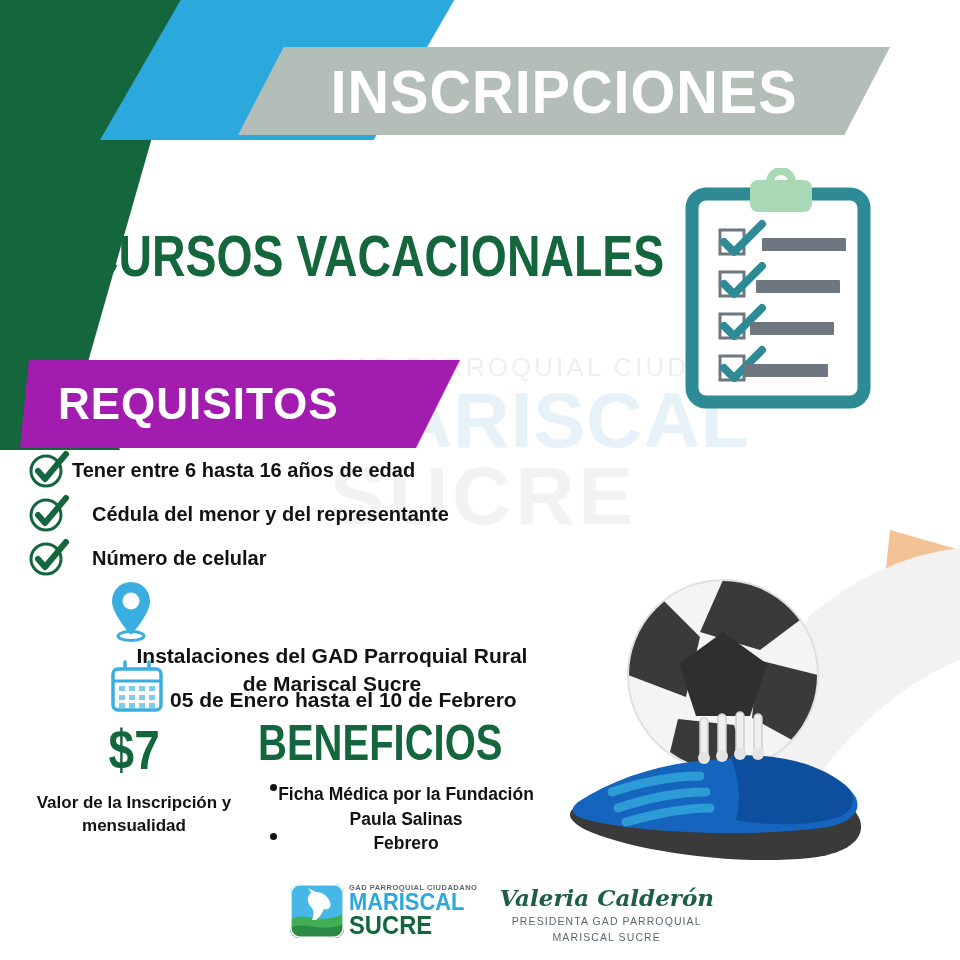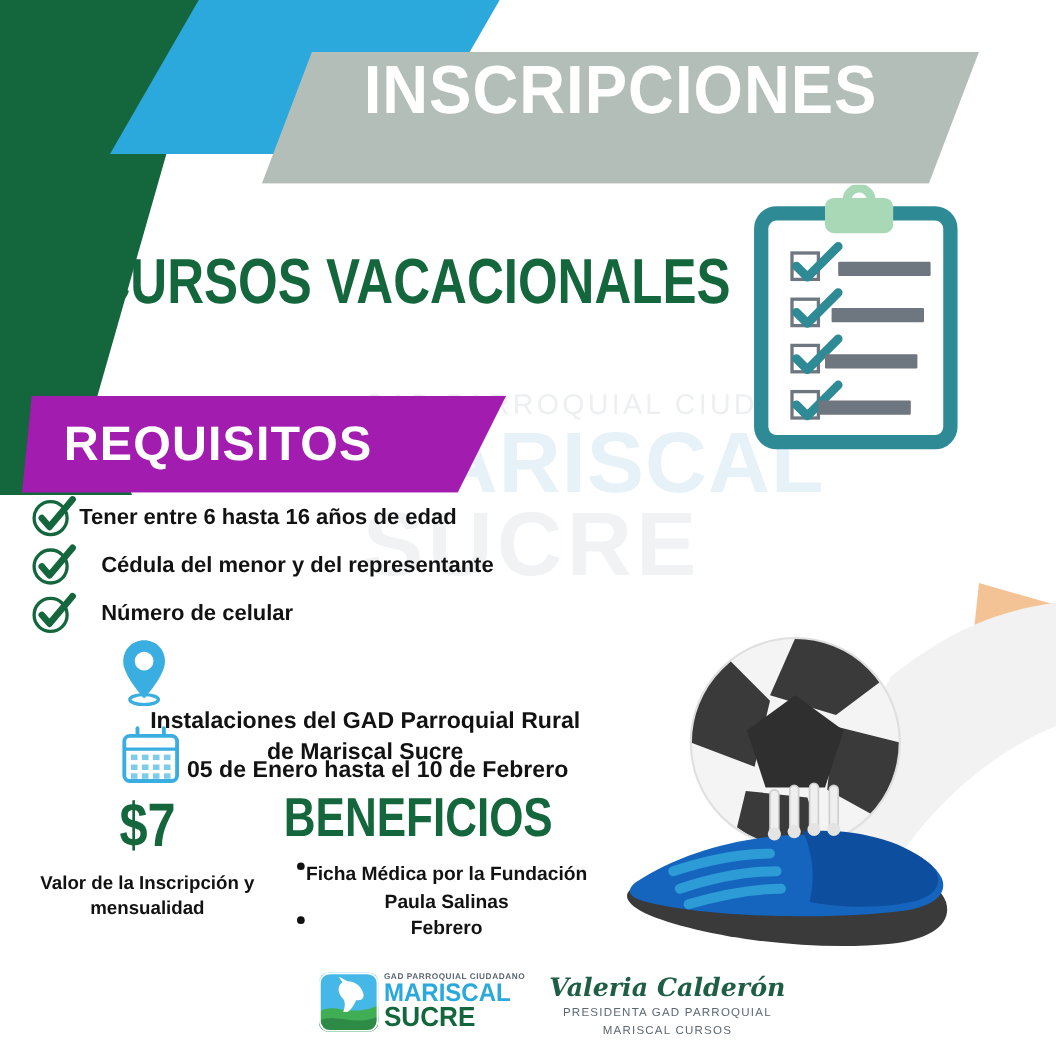--- a/index.html
+++ b/index.html
@@ -53,24 +53,24 @@
     line-height:0.92;margin-top:2px;white-space:nowrap;
   }
   .wm-bot{
     font-size:82px;font-weight:800;color:#F0F2F3;letter-spacing:4px;
     line-height:0.95;white-space:nowrap;
   }
 
   
   .banner-inscripciones{
     position:absolute;left:238px;top:47px;
-    width:652px;height:120px;
+    width:652px;height:88px;
     background:#B3BEB8;
     clip-path:polygon(7% 0%, 100% 0%, 93% 100%, 0% 100%);
-    display:flex;align-items:flex-start;justify-content:center;
+    display:flex;align-items:center;justify-content:center;
   }
   .banner-inscripciones span{
     color:#ffffff;
     font-size:62px;font-weight:700;
     letter-spacing:1px;
     transform:scaleX(0.93);
     font-family:"Liberation Sans", sans-serif;
   }
 
   .title-cursos{
@@ -415,18 +415,18 @@
         <div class="logo-tag">GAD PARROQUIAL CIUDADANO</div>
         <div class="logo-mariscal">MARISCAL</div>
         <div class="logo-sucre">SUCRE</div>
       </span>
     </div>
 
     <div class="sign-wrap">
       <div class="sign-name">Valeria Calderón</div>
       <div class="sign-role">
         <div>PRESIDENTA GAD PARROQUIAL</div>
-        <div>MARISCAL CURSOS</div>
+        <div>MARISCAL SUCRE</div>
       </div>
     </div>
   </div>
 
 </div>
 
 </body></html>

